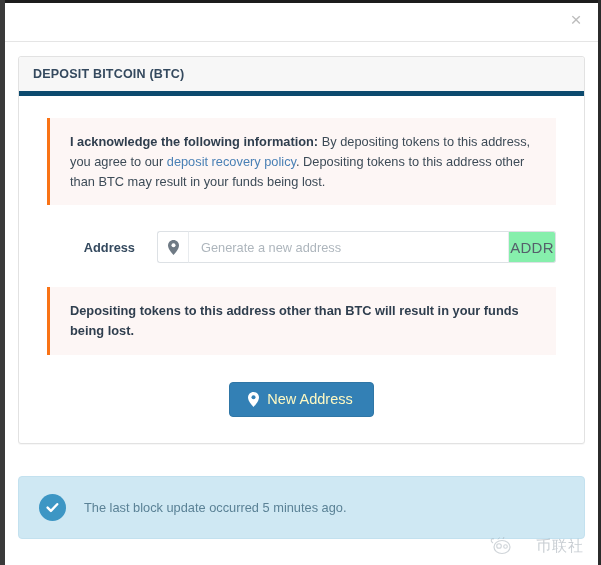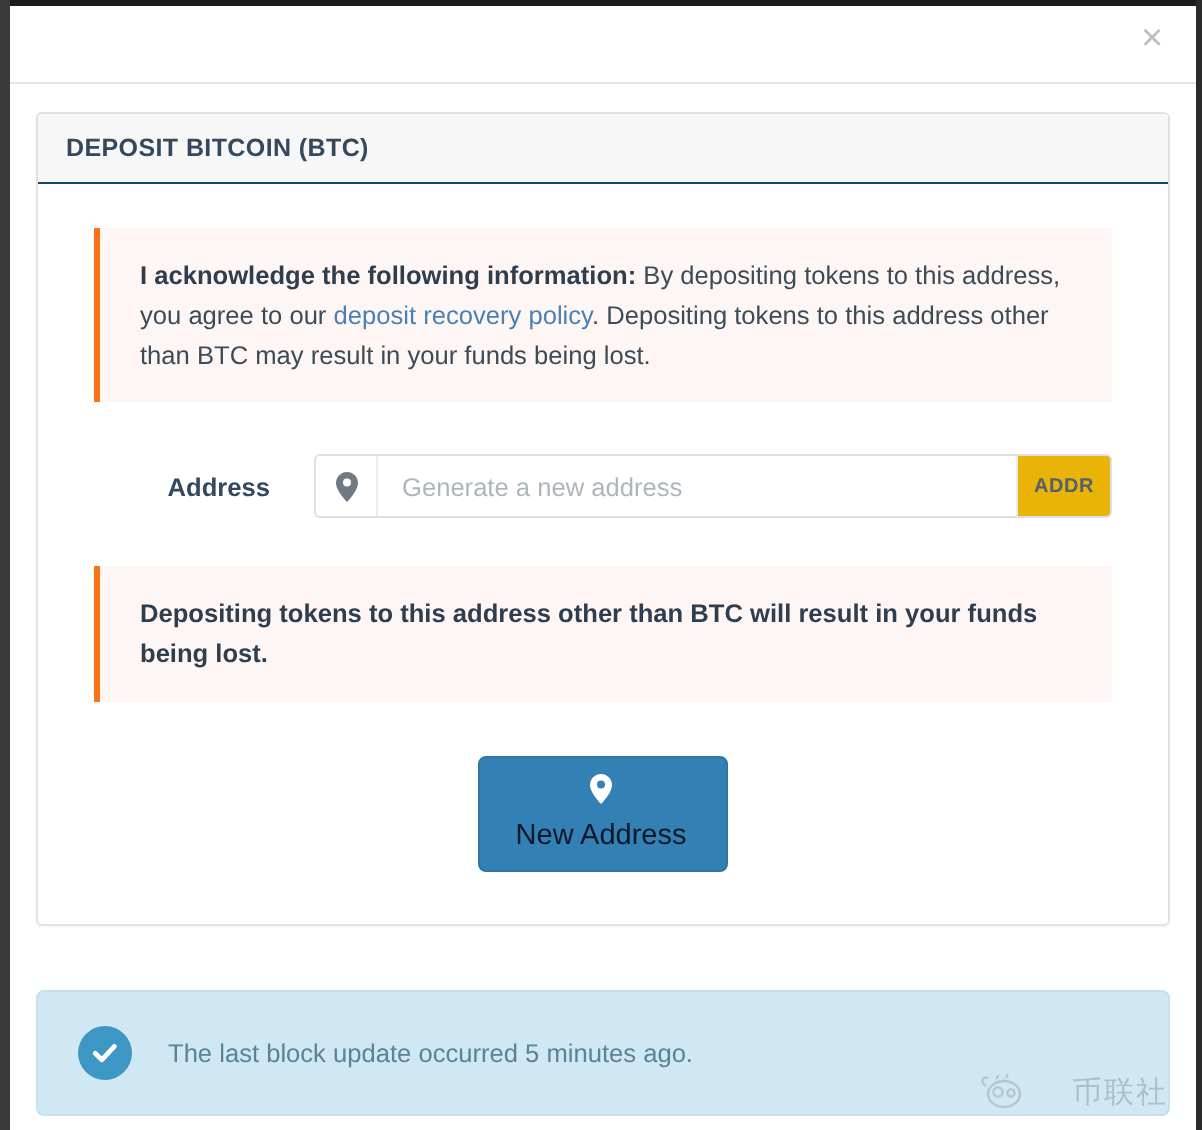--- a/index.html
+++ b/index.html
@@ -78,21 +78,21 @@
 
   
   .panel {
     border: 1px solid #e2e2e2;
     border-radius: 3px;
     background: #ffffff;
     box-shadow: 0 1px 1px rgba(0,0,0,0.035);
   }
   .panel-heading {
     background: #f7f7f7;
-    border-bottom: 1px solid #0c4a6e;
+    border-bottom: 5px solid #0c4a6e;
     padding: 10px 14px;
     border-radius: 3px 3px 0 0;
   }
   .panel-title {
     margin: 0;
     font-size: 12.5px;
     font-weight: bold;
     letter-spacing: 0.2px;
     color: #34495e;
   }
@@ -149,28 +149,27 @@
     width: 31px;
     background: #ffffff;
     border: 1px solid #dde1e5;
     border-right: none;
     border-radius: 3px 0 0 3px;
     color: #7b8794;
     box-sizing: border-box;
   }
   .input-group-addon.suffix {
     width: 47px;
-    background: #eab308;
+    background: #86efac;
     border: 1px solid #dde1e5;
     border-left: none;
     border-radius: 0 3px 3px 0;
-    font-size: 10px;
+    font-size: 15px;
     color: #55606b;
     letter-spacing: 0.3px;
-    font-weight: bold;
   }
   .form-control {
     flex: 1 1 auto;
     min-width: 0;
     border: 1px solid #dde1e5;
     border-left: 1px solid #e8ebee;
     border-right: 1px solid #e8ebee;
     background: #ffffff;
     padding: 0 12px;
     font-size: 12.8px;
@@ -189,26 +188,25 @@
     text-align: center;
     margin-top: 27px;
   }
   .btn-primary {
     display: inline-flex;
     align-items: center;
     gap: 8px;
     background: #3380b5;
     border: 1px solid #2f76a6;
     border-radius: 4px;
-    color: #0f172a;
+    color: #fef9c3;
     font-size: 14.5px;
     padding: 8px 20px 9px 18px;
     cursor: pointer;
     font-family: "Liberation Sans", sans-serif;
-    flex-direction: column;
   }
 
   
   .alert-info {
     display: flex;
     align-items: center;
     gap: 18px;
     margin: 32px 0 0 0;
     background: #cfe8f3;
     border: 1px solid #c3e1ef;

